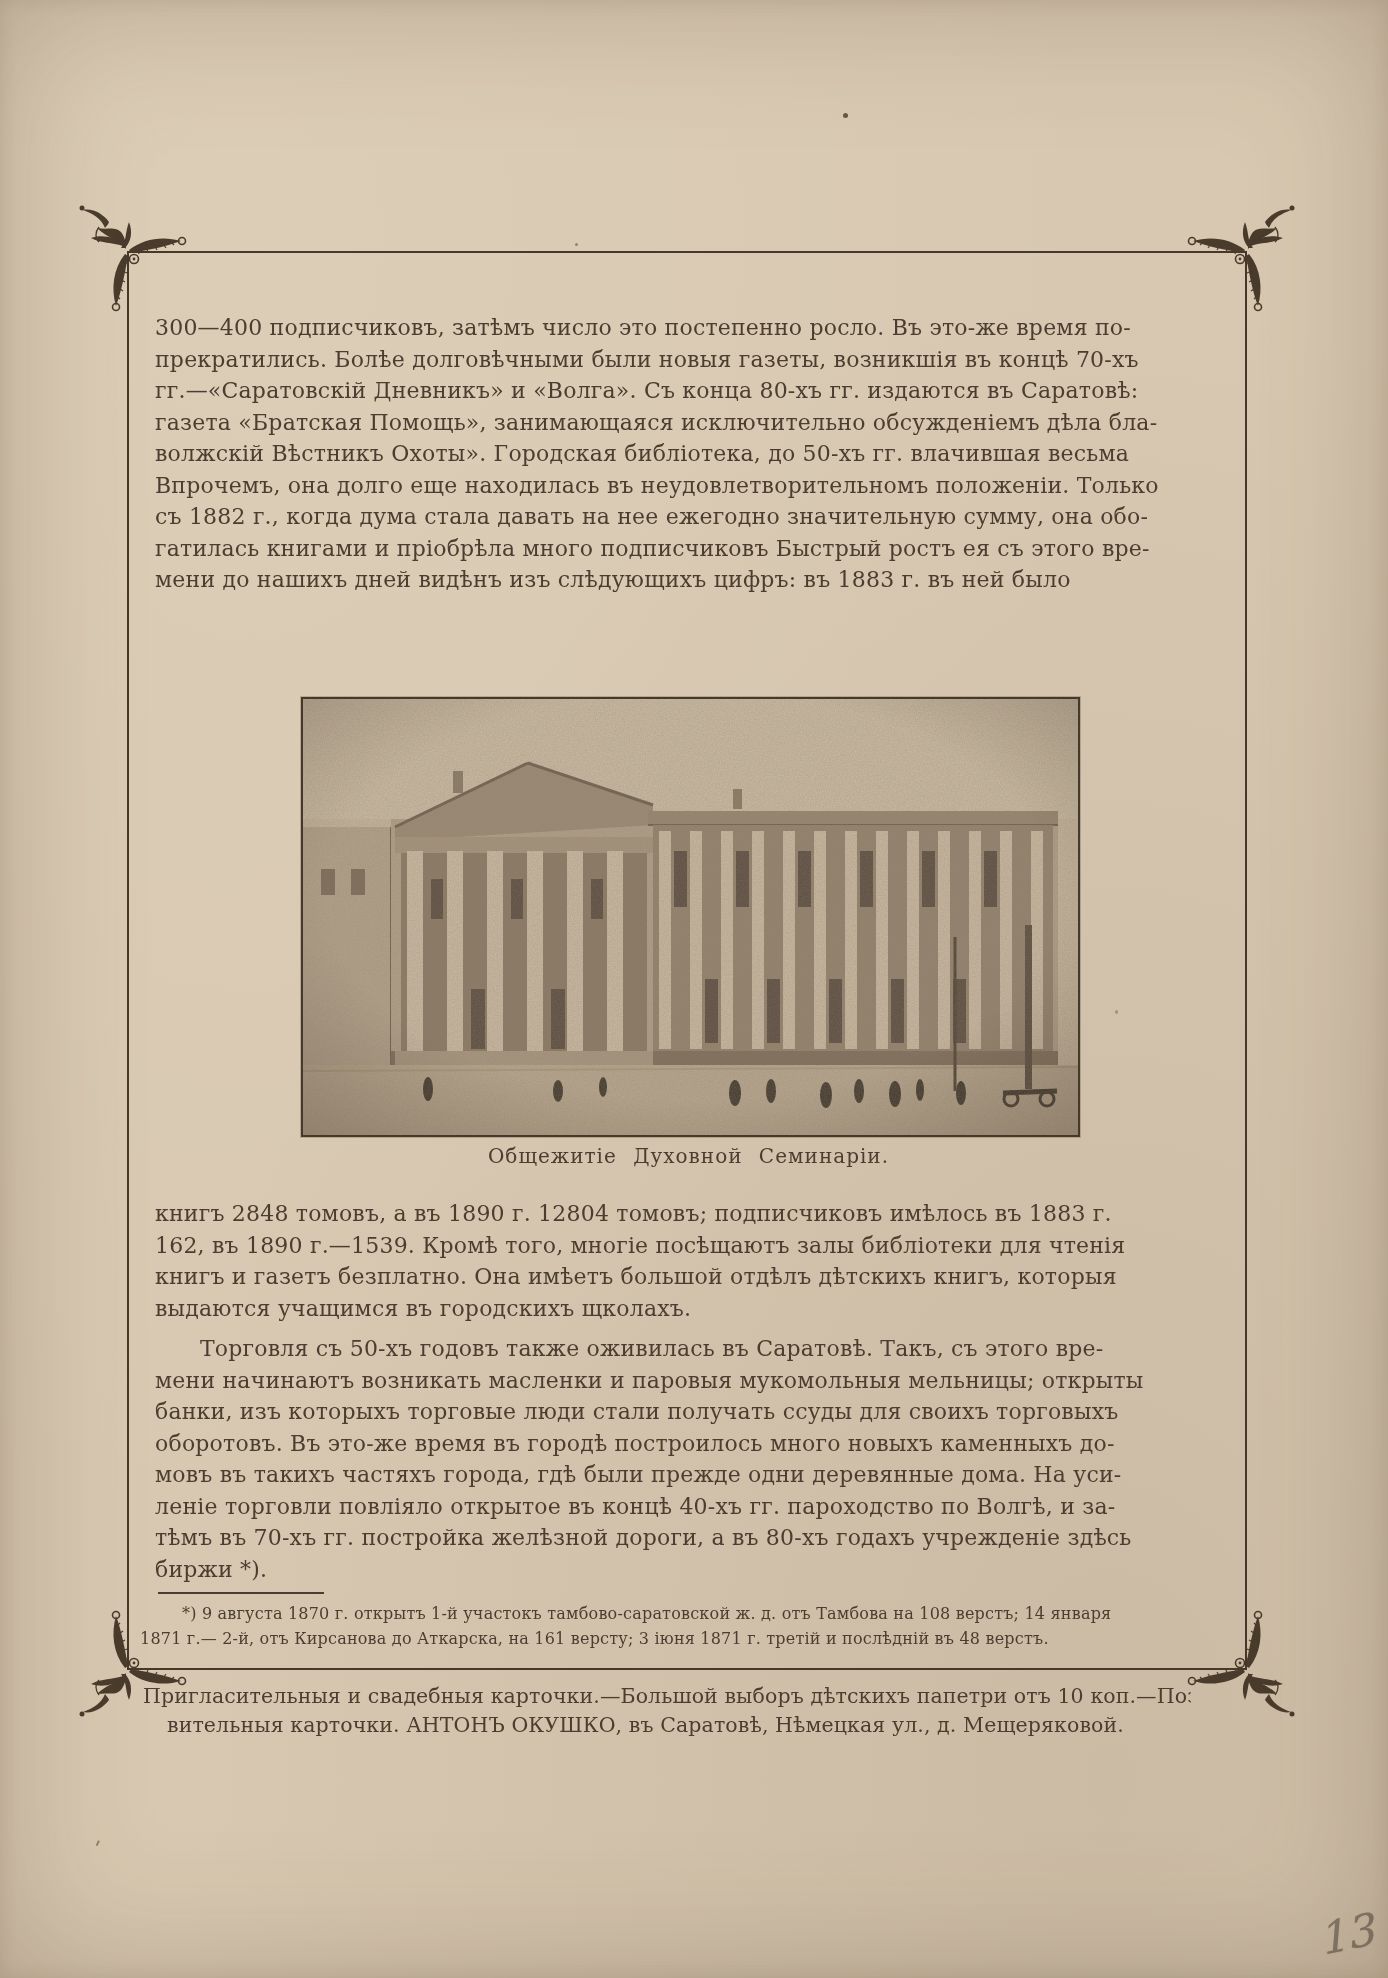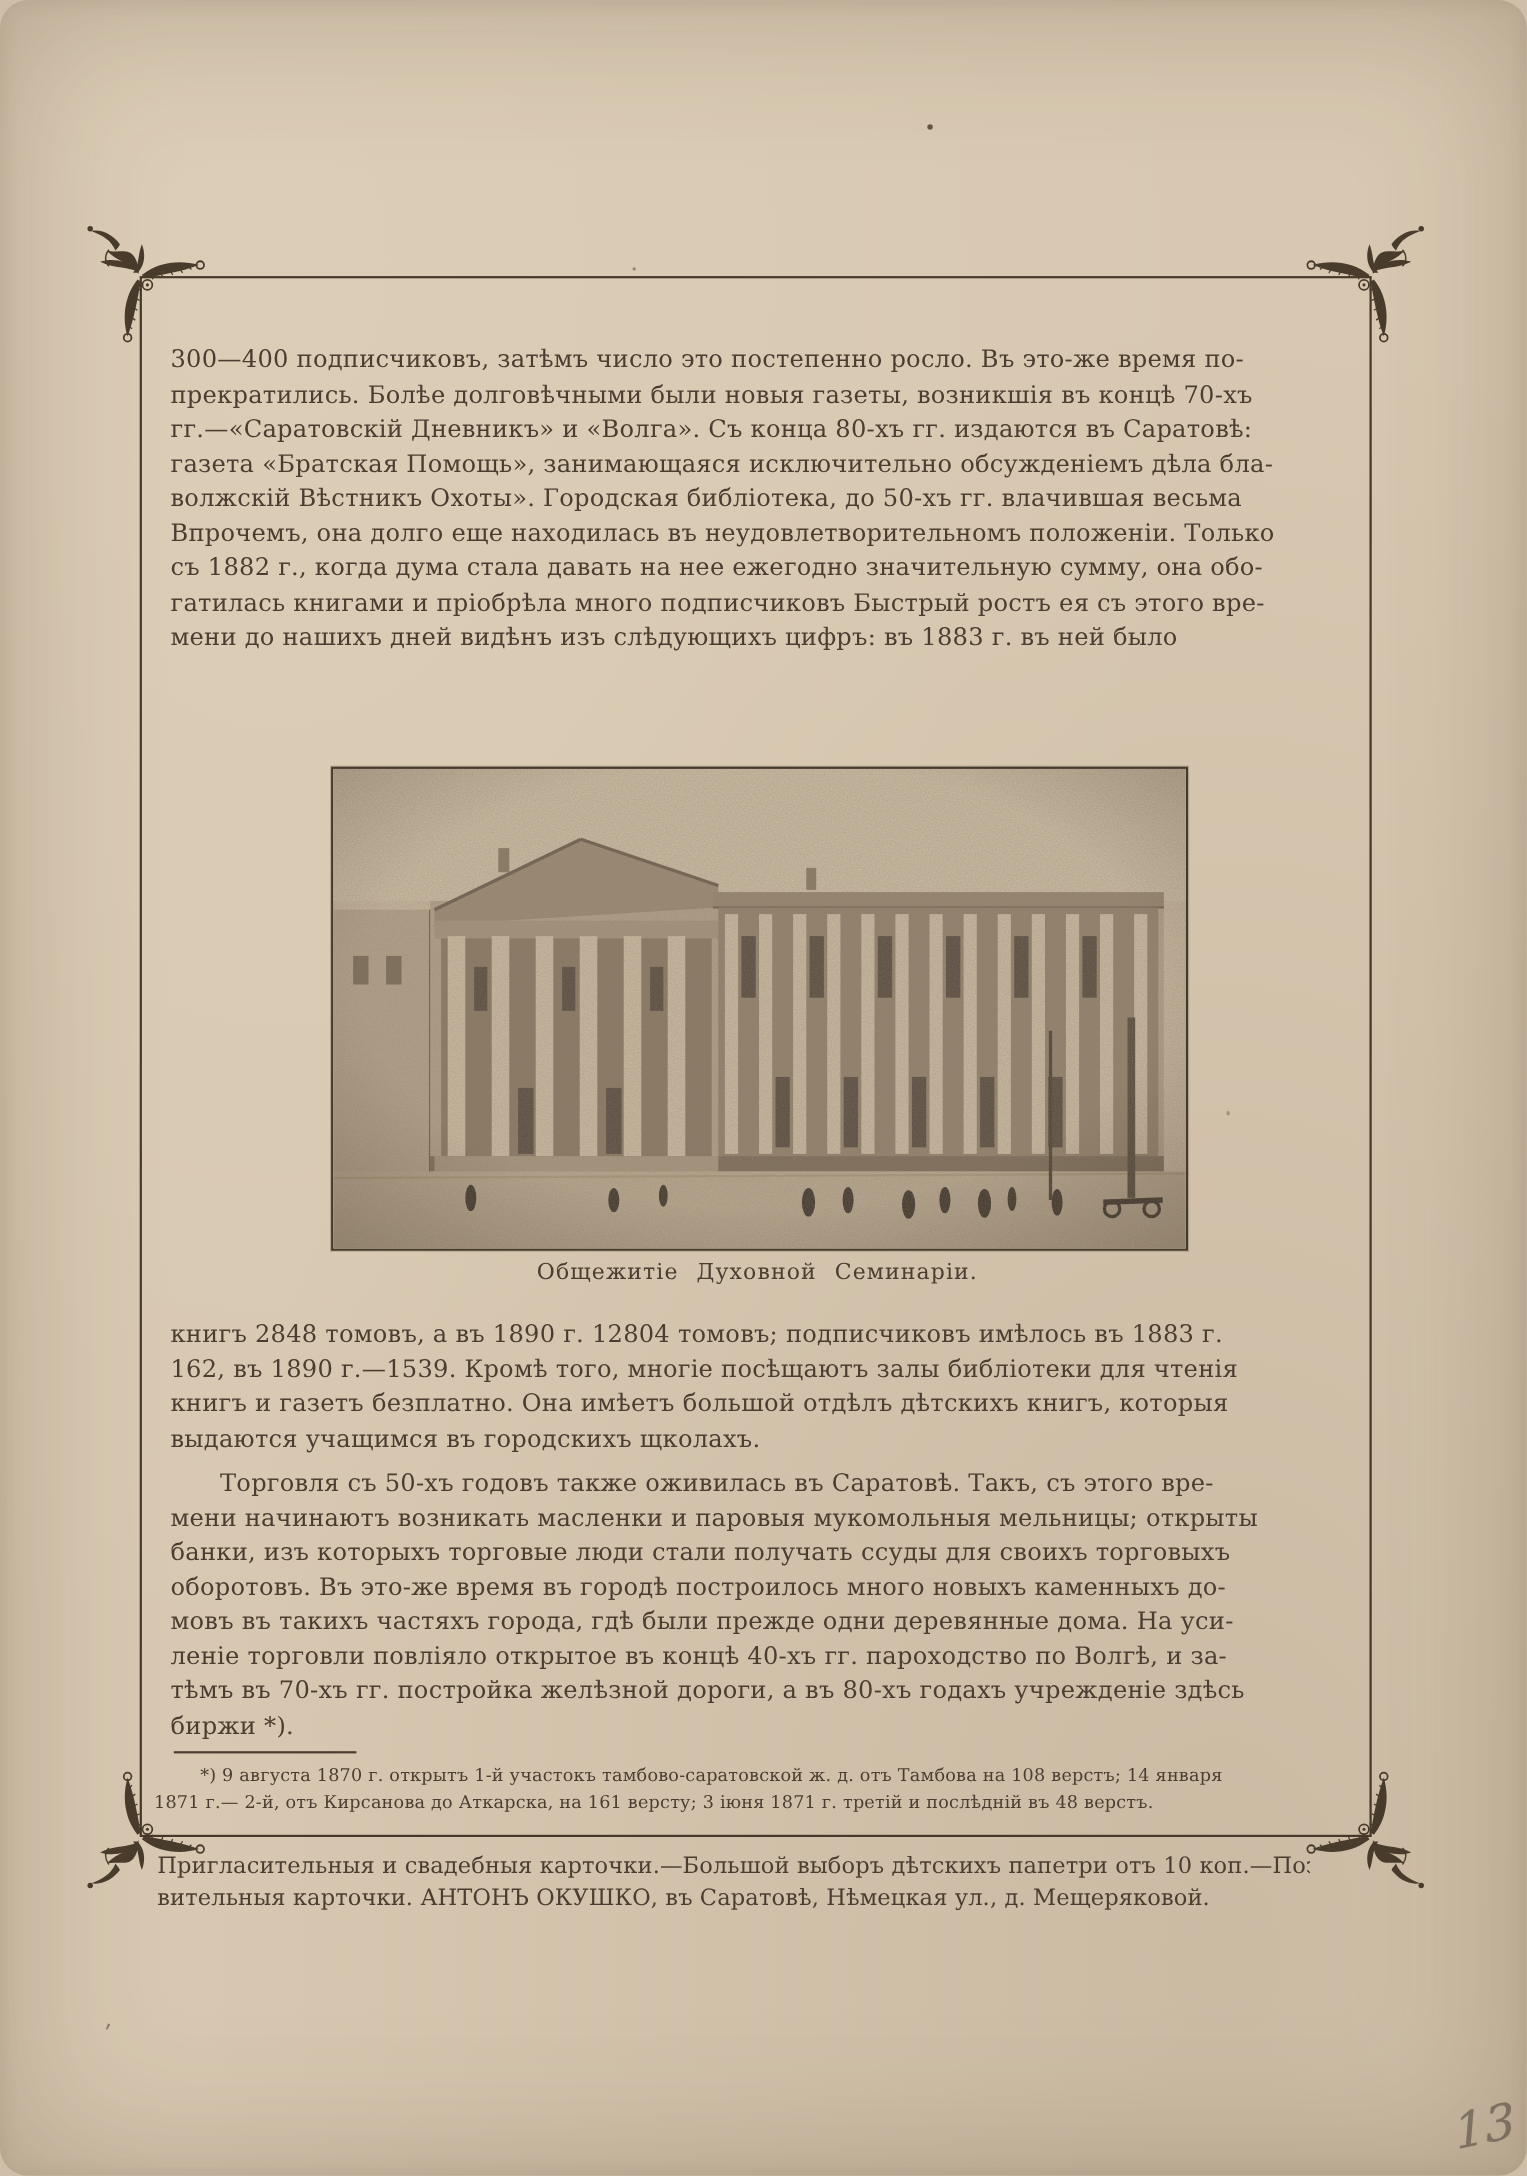--- a/index.html
+++ b/index.html
@@ -7,21 +7,20 @@
     width:1388px;height:1978px;
     font-family:"DejaVu Serif","Liberation Serif",serif;
     background:#cfbfa8;
   }
   .page{
     position:relative;width:1388px;height:1978px;overflow:hidden;
     background:
       radial-gradient(ellipse at 18% 12%, rgba(255,250,235,0.10), rgba(0,0,0,0) 55%),
       radial-gradient(ellipse at 80% 90%, rgba(90,70,45,0.10), rgba(0,0,0,0) 60%),
       #d8c8b1;
-    border-radius: 26px;
   }
   .page::after{
     content:"";position:absolute;inset:0;pointer-events:none;
     box-shadow:inset 0 0 140px rgba(82,62,40,0.28), inset 0 0 18px rgba(82,62,40,0.12);
   }
   .frame{
     position:absolute;left:127px;top:251px;width:1120px;height:1419px;
     box-sizing:border-box;border:2.5px solid #46392a;
   }
   .flourish-svg{position:absolute;width:120px;height:120px;color:#4a3c2c;}
@@ -55,21 +54,21 @@
   .footnote-rule{
     position:absolute;left:158px;top:1592px;width:166px;height:0;
     border-top:2px solid #4a3d2e;
   }
   .footnote{left:140px;top:1602px;width:1102px;font-size:16px;}
   .footnote .line{height:24.5px;line-height:24.5px;}
   .footnote .line:first-child{text-indent:42px;}
 
   .ad{left:143px;top:1682px;width:1048px;font-size:20.5px;letter-spacing:0.1px;}
   .ad .line{height:29px;line-height:29px;}
-  .ad .line.last{text-align:center;}
+  .ad .line.last{text-align:center;margin-left:24px;}
   .ad .line.last::after{content:none;}
 
   .handwritten{
     position:absolute;left:1322px;top:1908px;
     font-size:44px;color:#85796a;font-style:italic;
     transform:rotate(-12deg) skewX(-6deg);
     font-family:"DejaVu Serif","Liberation Serif",serif;
     text-shadow:0 0 1px rgba(133,121,106,0.5);
   }
   .stray-mark{

